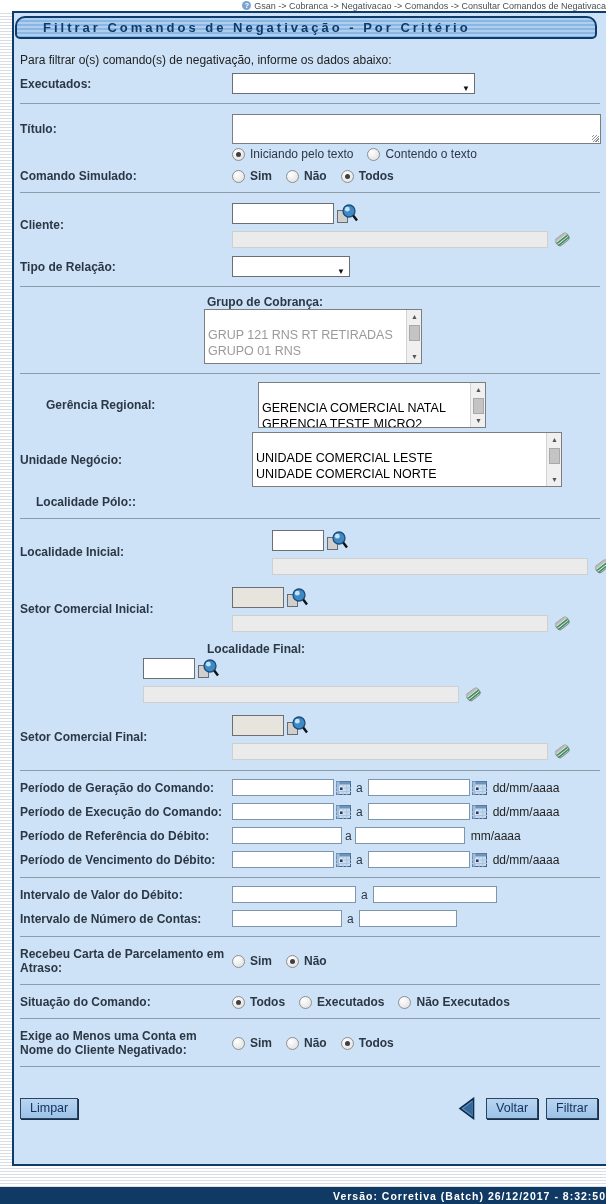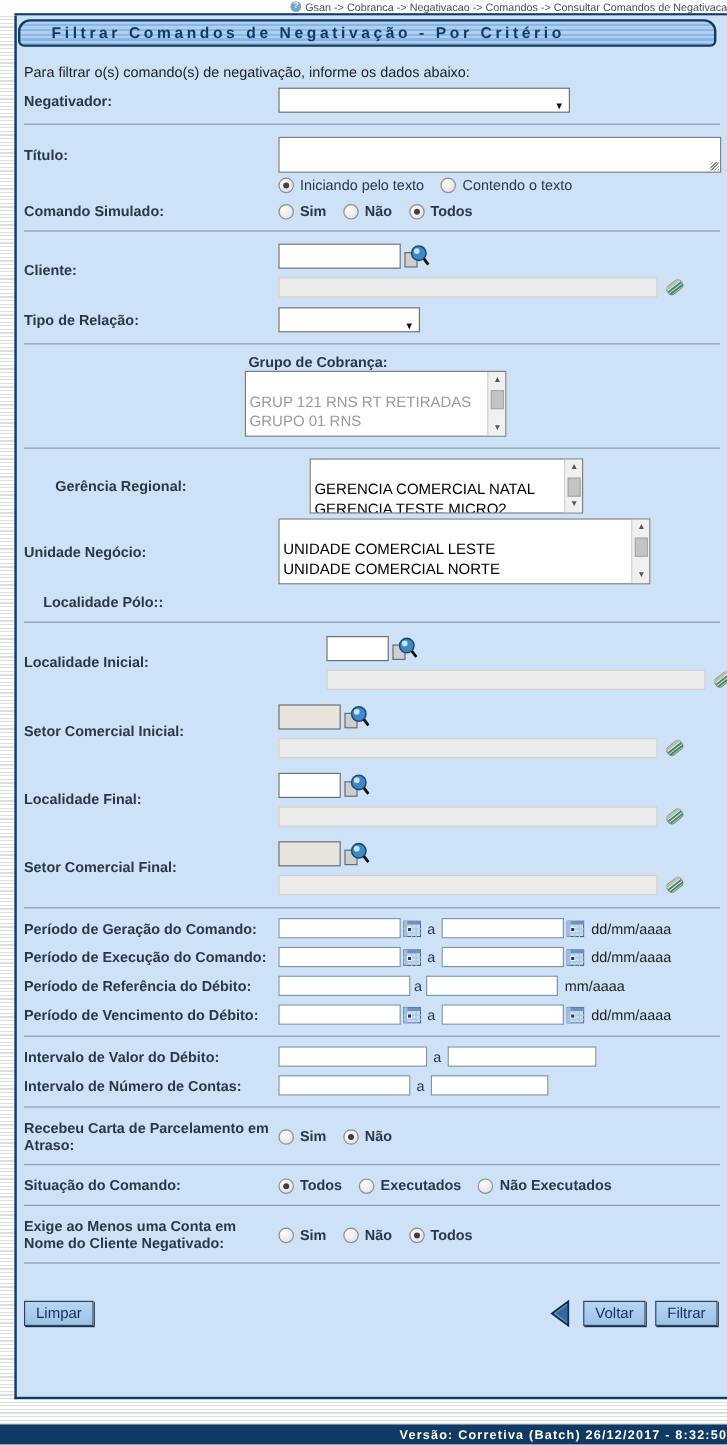--- a/index.html
+++ b/index.html
@@ -136,21 +136,21 @@
   </div>
   <div class="topline"></div>
 
   <div class="panel">
 
     <div class="titlebar">Filtrar Comandos de Negativação - Por Critério</div>
 
     <div class="intro">Para filtrar o(s) comando(s) de negativação, informe os dados abaixo:</div>
 
     <div class="row" style="margin-top:6px;">
-      <span class="lbl">Negativador:</span>
+      <span class="lbl">Executados:</span>
       <div class="fld">
         <div class="selbox" style="width:243px;">
           <span></span>
           <span class="arr">▼</span>
         </div>
       </div>
     </div>
 
     <div class="sep"></div>
 
@@ -243,21 +243,21 @@
           <div class="opt">GERENCIA TESTE MICRO2</div>
           <div class="sbar">
             <div class="up">▲</div>
             <div class="thumb"></div>
             <div class="dn">▼</div>
           </div>
         </div>
       </div>
     </div>
 
-    <div class="row" style="margin-top:4px;">
+    <div class="row" style="margin-top:4px;gap:20px;">
       <span class="lbl">Unidade Negócio:</span>
       <div class="fld">
         <div class="multisel" style="width:310px; height:55px;">
           <div class="opt">&nbsp;</div>
           <div class="opt">UNIDADE COMERCIAL LESTE</div>
           <div class="opt">UNIDADE COMERCIAL NORTE</div>
           <div class="sbar">
             <div class="up">▲</div>
             <div class="thumb"></div>
             <div class="dn">▼</div>
@@ -301,21 +301,21 @@
         </div>
         <div class="r2">
           <div class="ro"></div>
           <svg class="icon ml4" width="20" height="20" viewBox="0 0 20 20">
               <use href="#i-erase"></use>
             </svg>
         </div>
       </div>
     </div>
 
-    <div class="row" style="margin-top:9px;">
+    <div class="row" style="margin-top:9px;flex-direction:column;">
       <span class="lbl">Localidade Final:</span>
       <div class="grp">
         <div class="r1">
           <input class="inp inp-xs" style="">
           <svg class="icon ml2" width="22" height="21" viewBox="0 0 22 21">
               <use href="#i-search"></use>
             </svg>
         </div>
         <div class="r2">
           <div class="ro"></div>

